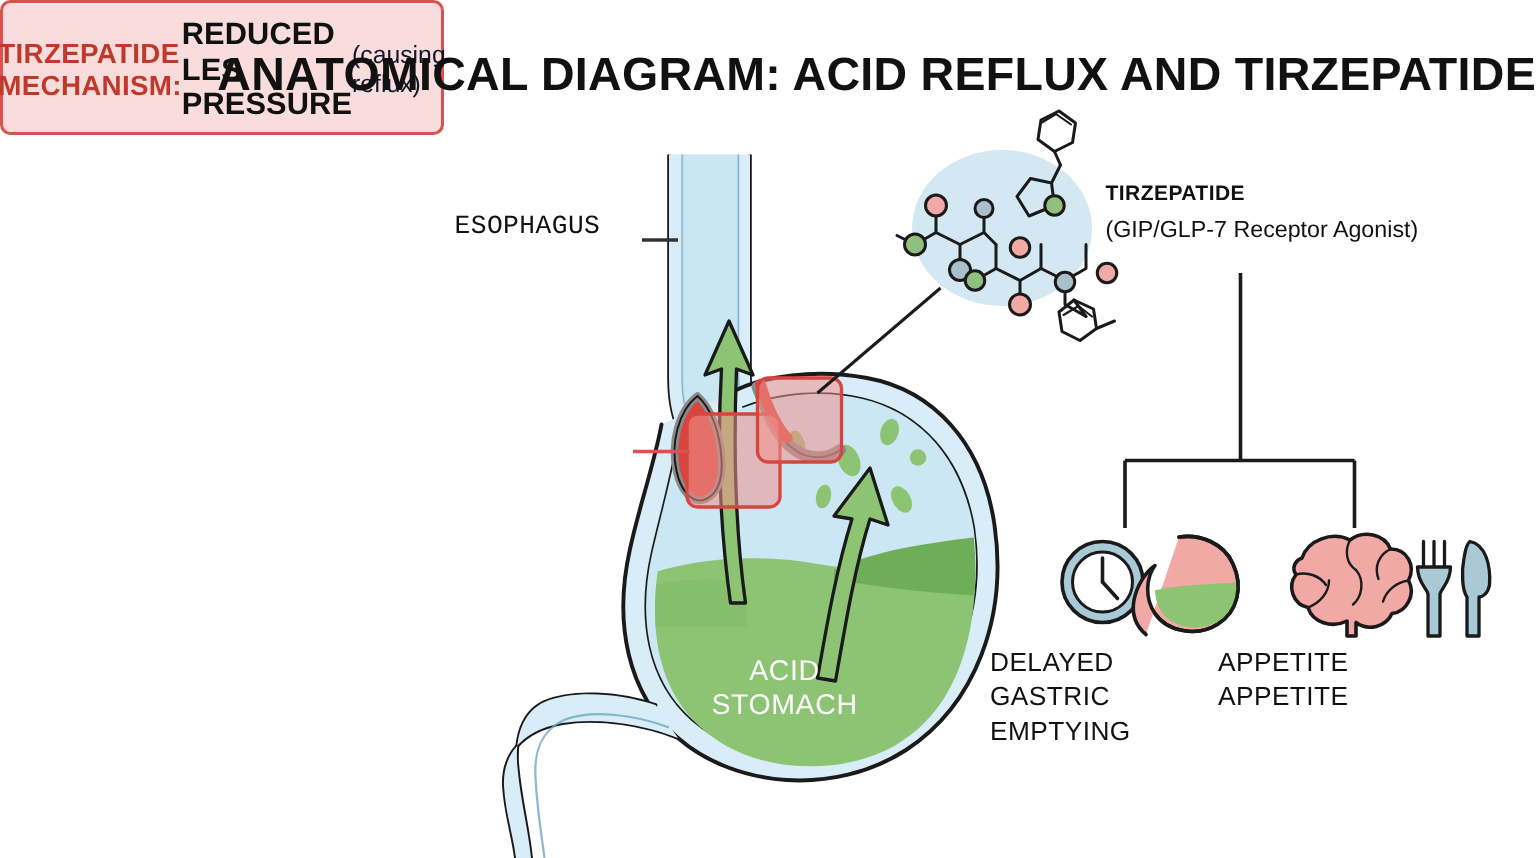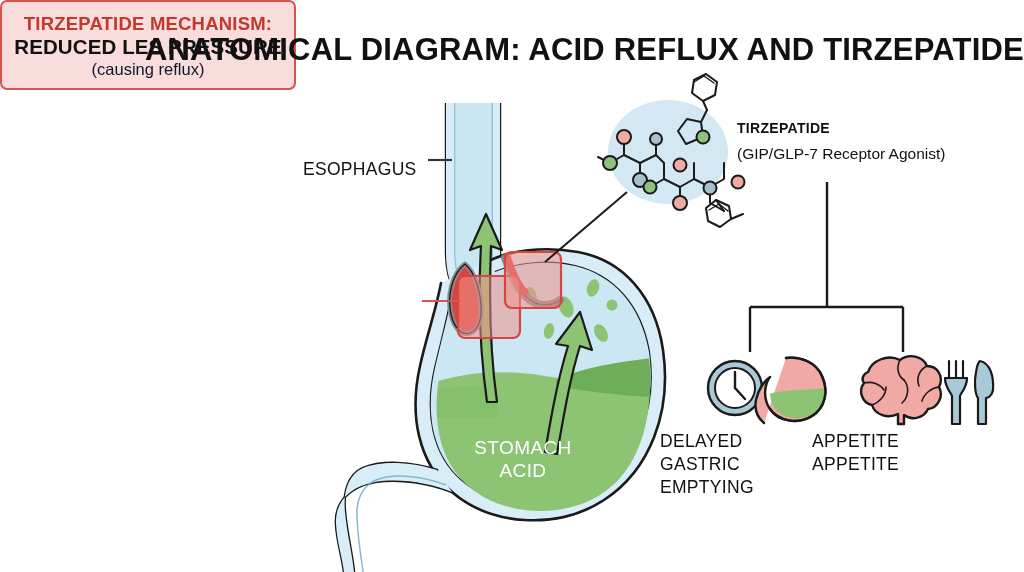--- a/index.html
+++ b/index.html
@@ -38,37 +38,38 @@
   }
 
   
   .txt {
     position: absolute;
     color: #111111;
   }
 
   #esophagus-label {
     left: 303px;
-    top: 159px;
+    top: 141px;
     font-size: 17.5px;
     letter-spacing: 0.3px;
     white-space: nowrap;
+    font-family: Liberation Mono, monospace;
   }
 
   #tirzepatide-callout {
     left: 126px;
     top: 256px;
     width: 296px;
     height: 90px;
     box-sizing: border-box;
     background: #f9dcdc;
     border: 2.2px solid #d8534f;
     border-radius: 7px;
     display: flex;
-    flex-direction: column;
+    flex-direction: row;
     align-items: center;
     justify-content: center;
     padding-top: 2px;
   }
   #callout-line-1 {
     font-size: 18.5px;
     font-weight: 700;
     color: #c0392b;
     letter-spacing: 0.2px;
     line-height: 1.15;
@@ -432,22 +433,22 @@
 <div id="tirzepatide-callout">
   <div id="callout-line-1">TIRZEPATIDE MECHANISM:</div>
   <div id="callout-line-2">REDUCED LES PRESSURE</div>
   <div id="callout-line-3">(causing reflux)</div>
 </div>
 
 <div id="tirzepatide-title" class="txt">TIRZEPATIDE</div>
 <div id="tirzepatide-subtitle" class="txt">(GIP/GLP-7 Receptor Agonist)</div>
 
 <div id="stomach-acid-label" class="txt">
+  <div>ACID</div>
   <div>STOMACH</div>
-  <div>ACID</div>
 </div>
 
 <div id="effect-label-0" class="txt effect-label">
   <div>DELAYED</div>
   <div>GASTRIC</div>
   <div>EMPTYING</div>
 </div>
 
 <div id="effect-label-1" class="txt effect-label">
   <div>APPETITE</div>

